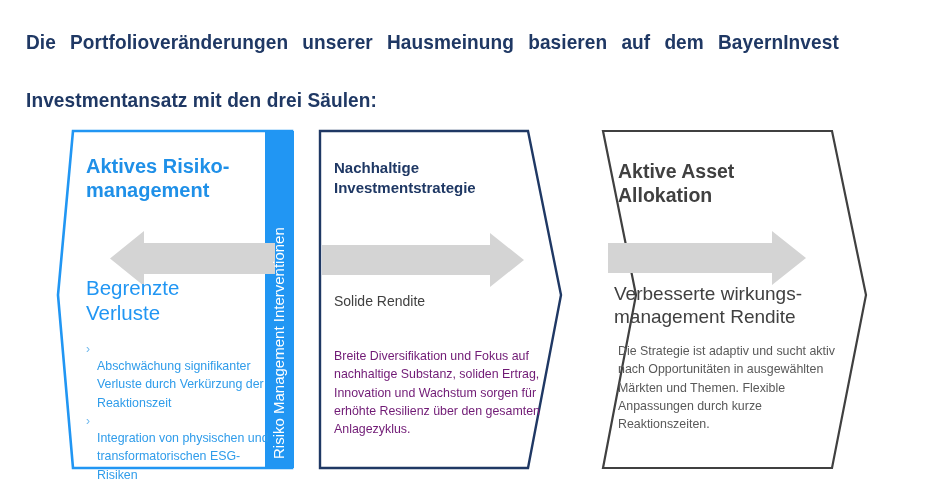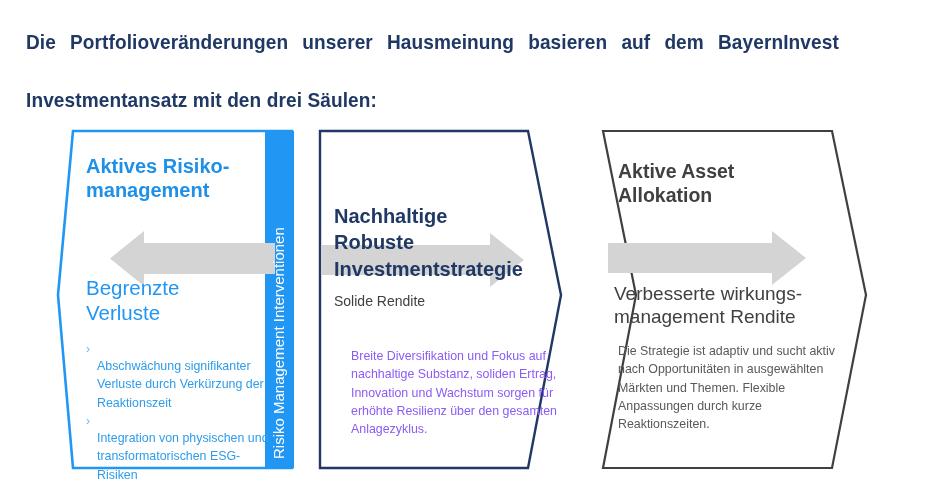--- a/index.html
+++ b/index.html
@@ -113,37 +113,35 @@
     flex: 1 1 auto;
     margin-top: 16px;
   }
 
   
   #p2-title {
     left: 334px;
     top: 158px;
     width: 215px;
     color: #1f3864;
-    font-size: 20px;
+    font-size: 15px;
     line-height: 1.32;
-    margin-top: 45px;
   }
   #p2-sub {
     left: 334px;
     top: 293px;
     width: 210px;
     color: #404040;
     font-size: 14px;
   }
   #p2-body {
     left: 334px;
     top: 347px;
     width: 208px;
-    color: #8b5cf6;
-    margin-left: 17px;
+    color: #701a75;
   }
 
   
   #p3-title {
     left: 618px;
     top: 160px;
     width: 210px;
     color: #404040;
     font-size: 19.5px;
   }
@@ -238,21 +236,20 @@
     <span class="btxt">Abschwächung signifikanter Verluste durch Verkürzung der Reaktionszeit</span>
   </div>
   <div class="bullet-row">
     <span class="chev">›</span>
     <span class="btxt">Integration von physischen und transformatorischen ESG-Risiken</span>
   </div>
 </div>
 
 <div class="panel-text panel-title" id="p2-title">
   <div>Nachhaltige</div>
-  <div>Robuste</div>
   <div>Investmentstrategie</div>
 </div>
 <div class="panel-text panel-sub" id="p2-sub">
   <div>Solide Rendite</div>
 </div>
 <div class="panel-text panel-body" id="p2-body">Breite Diversifikation und Fokus auf nachhaltige Substanz, soliden Ertrag, Innovation und Wachstum sorgen für erhöhte Resilienz über den gesamten Anlagezyklus.</div>
 
 <div class="panel-text panel-title" id="p3-title">
   <div>Aktive Asset</div>
   <div>Allokation</div>

